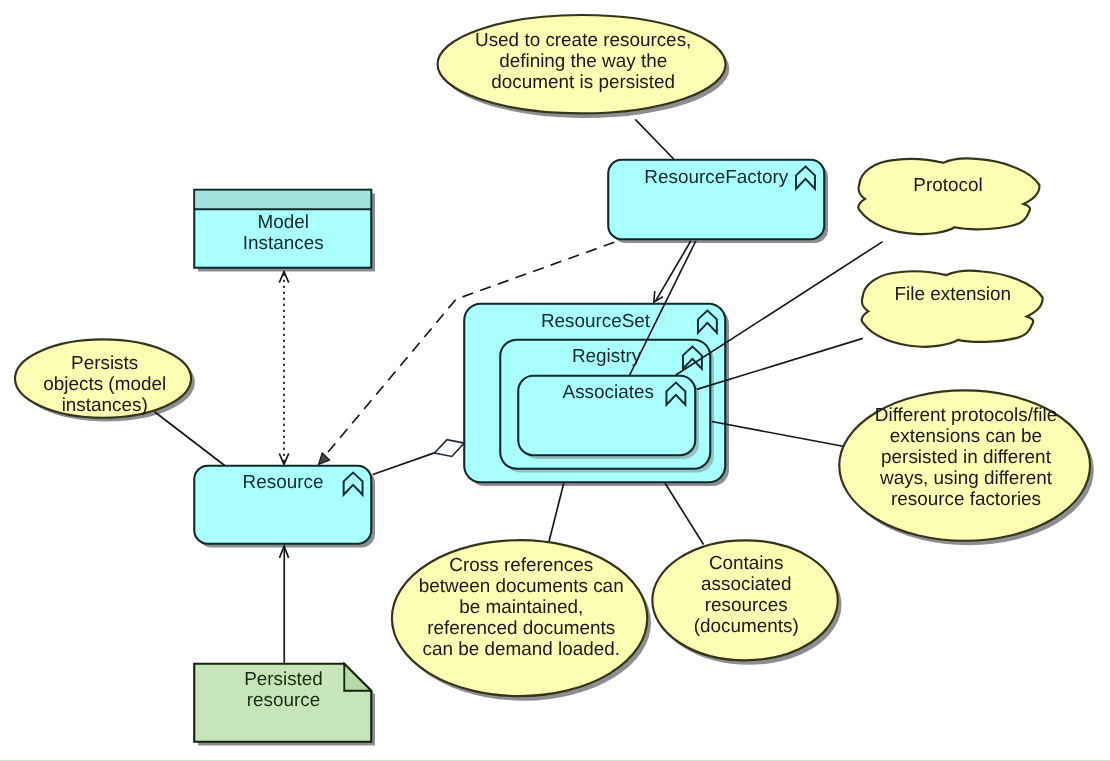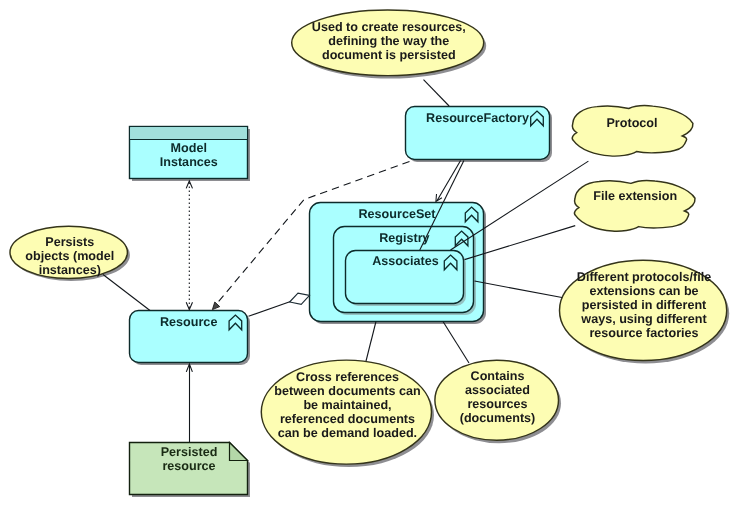--- a/index.html
+++ b/index.html
@@ -1,18 +1,18 @@
 <!DOCTYPE html>
 <html><head>
 <meta charset="utf-8">
 <title>Resource diagram</title>
 <style>
   html,body{margin:0;padding:0;background:#ffffff;}
   body{width:740px;height:507px;overflow:hidden;font-family:"Liberation Sans",sans-serif;}
-  #stage{position:relative;width:740px;height:507px;background:#15803d;font-weight:bold;}
+  #stage{position:relative;width:740px;height:507px;background:#15803d;}
   svg{display:block;}
   text{-webkit-font-smoothing:antialiased;text-rendering:geometricPrecision;}
   .cls-text{font-family:"Liberation Sans",sans-serif;font-size:12.6px;fill:#0d2b2b;}
   .note-text{font-family:"Liberation Sans",sans-serif;font-size:12.6px;fill:#1a1a1a;}
   .art-text{font-family:"Liberation Sans",sans-serif;font-size:12.6px;fill:#1a2b14;}
   .icon-cs{fill:none;stroke:#0d2b2b;stroke-width:1.3;stroke-linejoin:miter;}
   .cloud{fill:#fdfdb3;stroke:#34341a;stroke-width:1.45;}
 </style>
 </head>
 <body>

